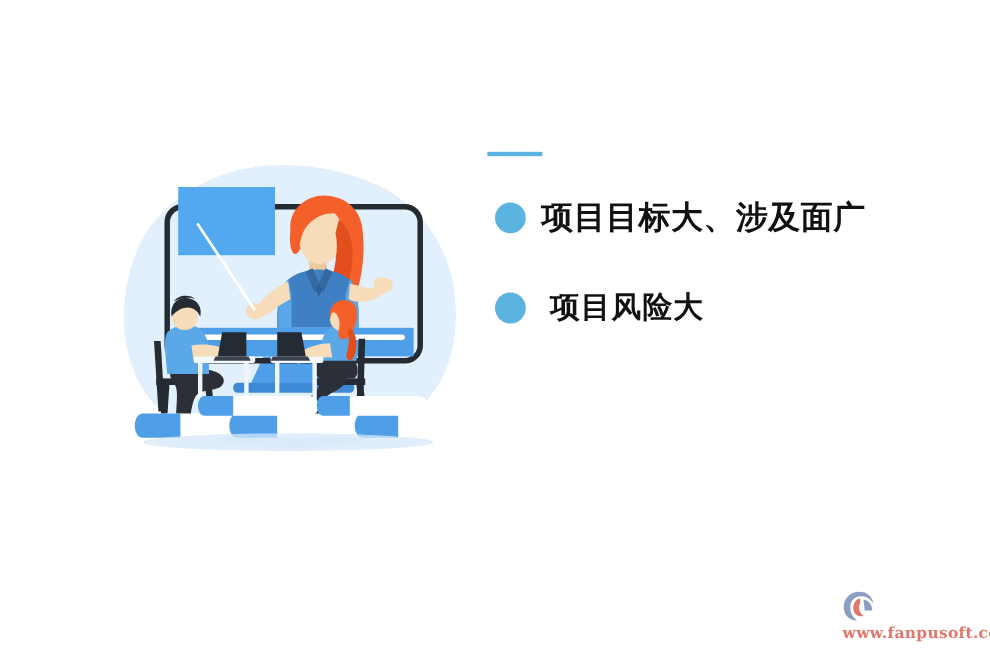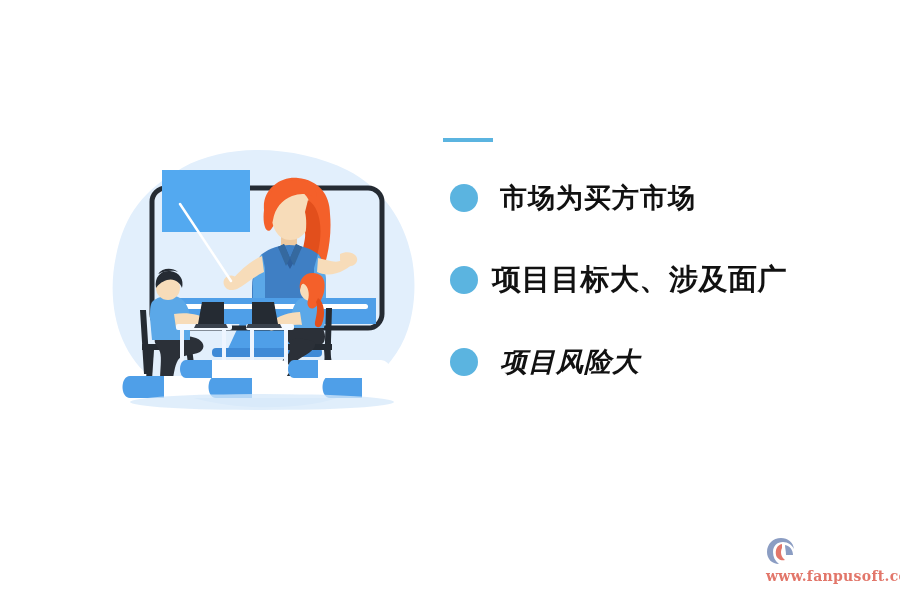--- a/index.html
+++ b/index.html
@@ -45,21 +45,21 @@
     margin-left: 3px;
     margin-bottom: 30px;
   }
 
   .bullet-row {
     display: flex;
     align-items: center;
     height: 52px;
     margin-bottom: 30px;
   }
-  .bullet-row:last-child { margin-bottom: 0; font-style: italic; }
+  .bullet-row:last-child { margin-bottom: 0; }
 
   .bullet-dot {
     flex: 0 0 auto;
     width: 28px;
     height: 28px;
     border-radius: 50%;
     background: #5bb4e0;
     margin-right: 22px;
     margin-left: 10px;
   }
@@ -254,24 +254,20 @@
       <path d="M182,212 C174,212 174,230 182,230 L206,230 L206,212 Z" fill="#4f9fe8"></path>
 
       <ellipse cx="150" cy="254" rx="132" ry="8" fill="#d6e8fa" opacity="0.75"></ellipse>
     </svg>
   </div>
 
   <div id="bullet-panel">
 
     <div id="accent-bar"></div>
 
-    <div class="bullet-row">
-      <span class="bullet-dot"></span>
-      <span class="bullet-text">市场为买方市场</span>
-    </div>
 
     <div class="bullet-row wide">
       <span class="bullet-dot"></span>
       <span class="bullet-text">项目目标大、涉及面广</span>
     </div>
 
     <div class="bullet-row">
       <span class="bullet-dot"></span>
       <span class="bullet-text">项目风险大</span>
     </div>

